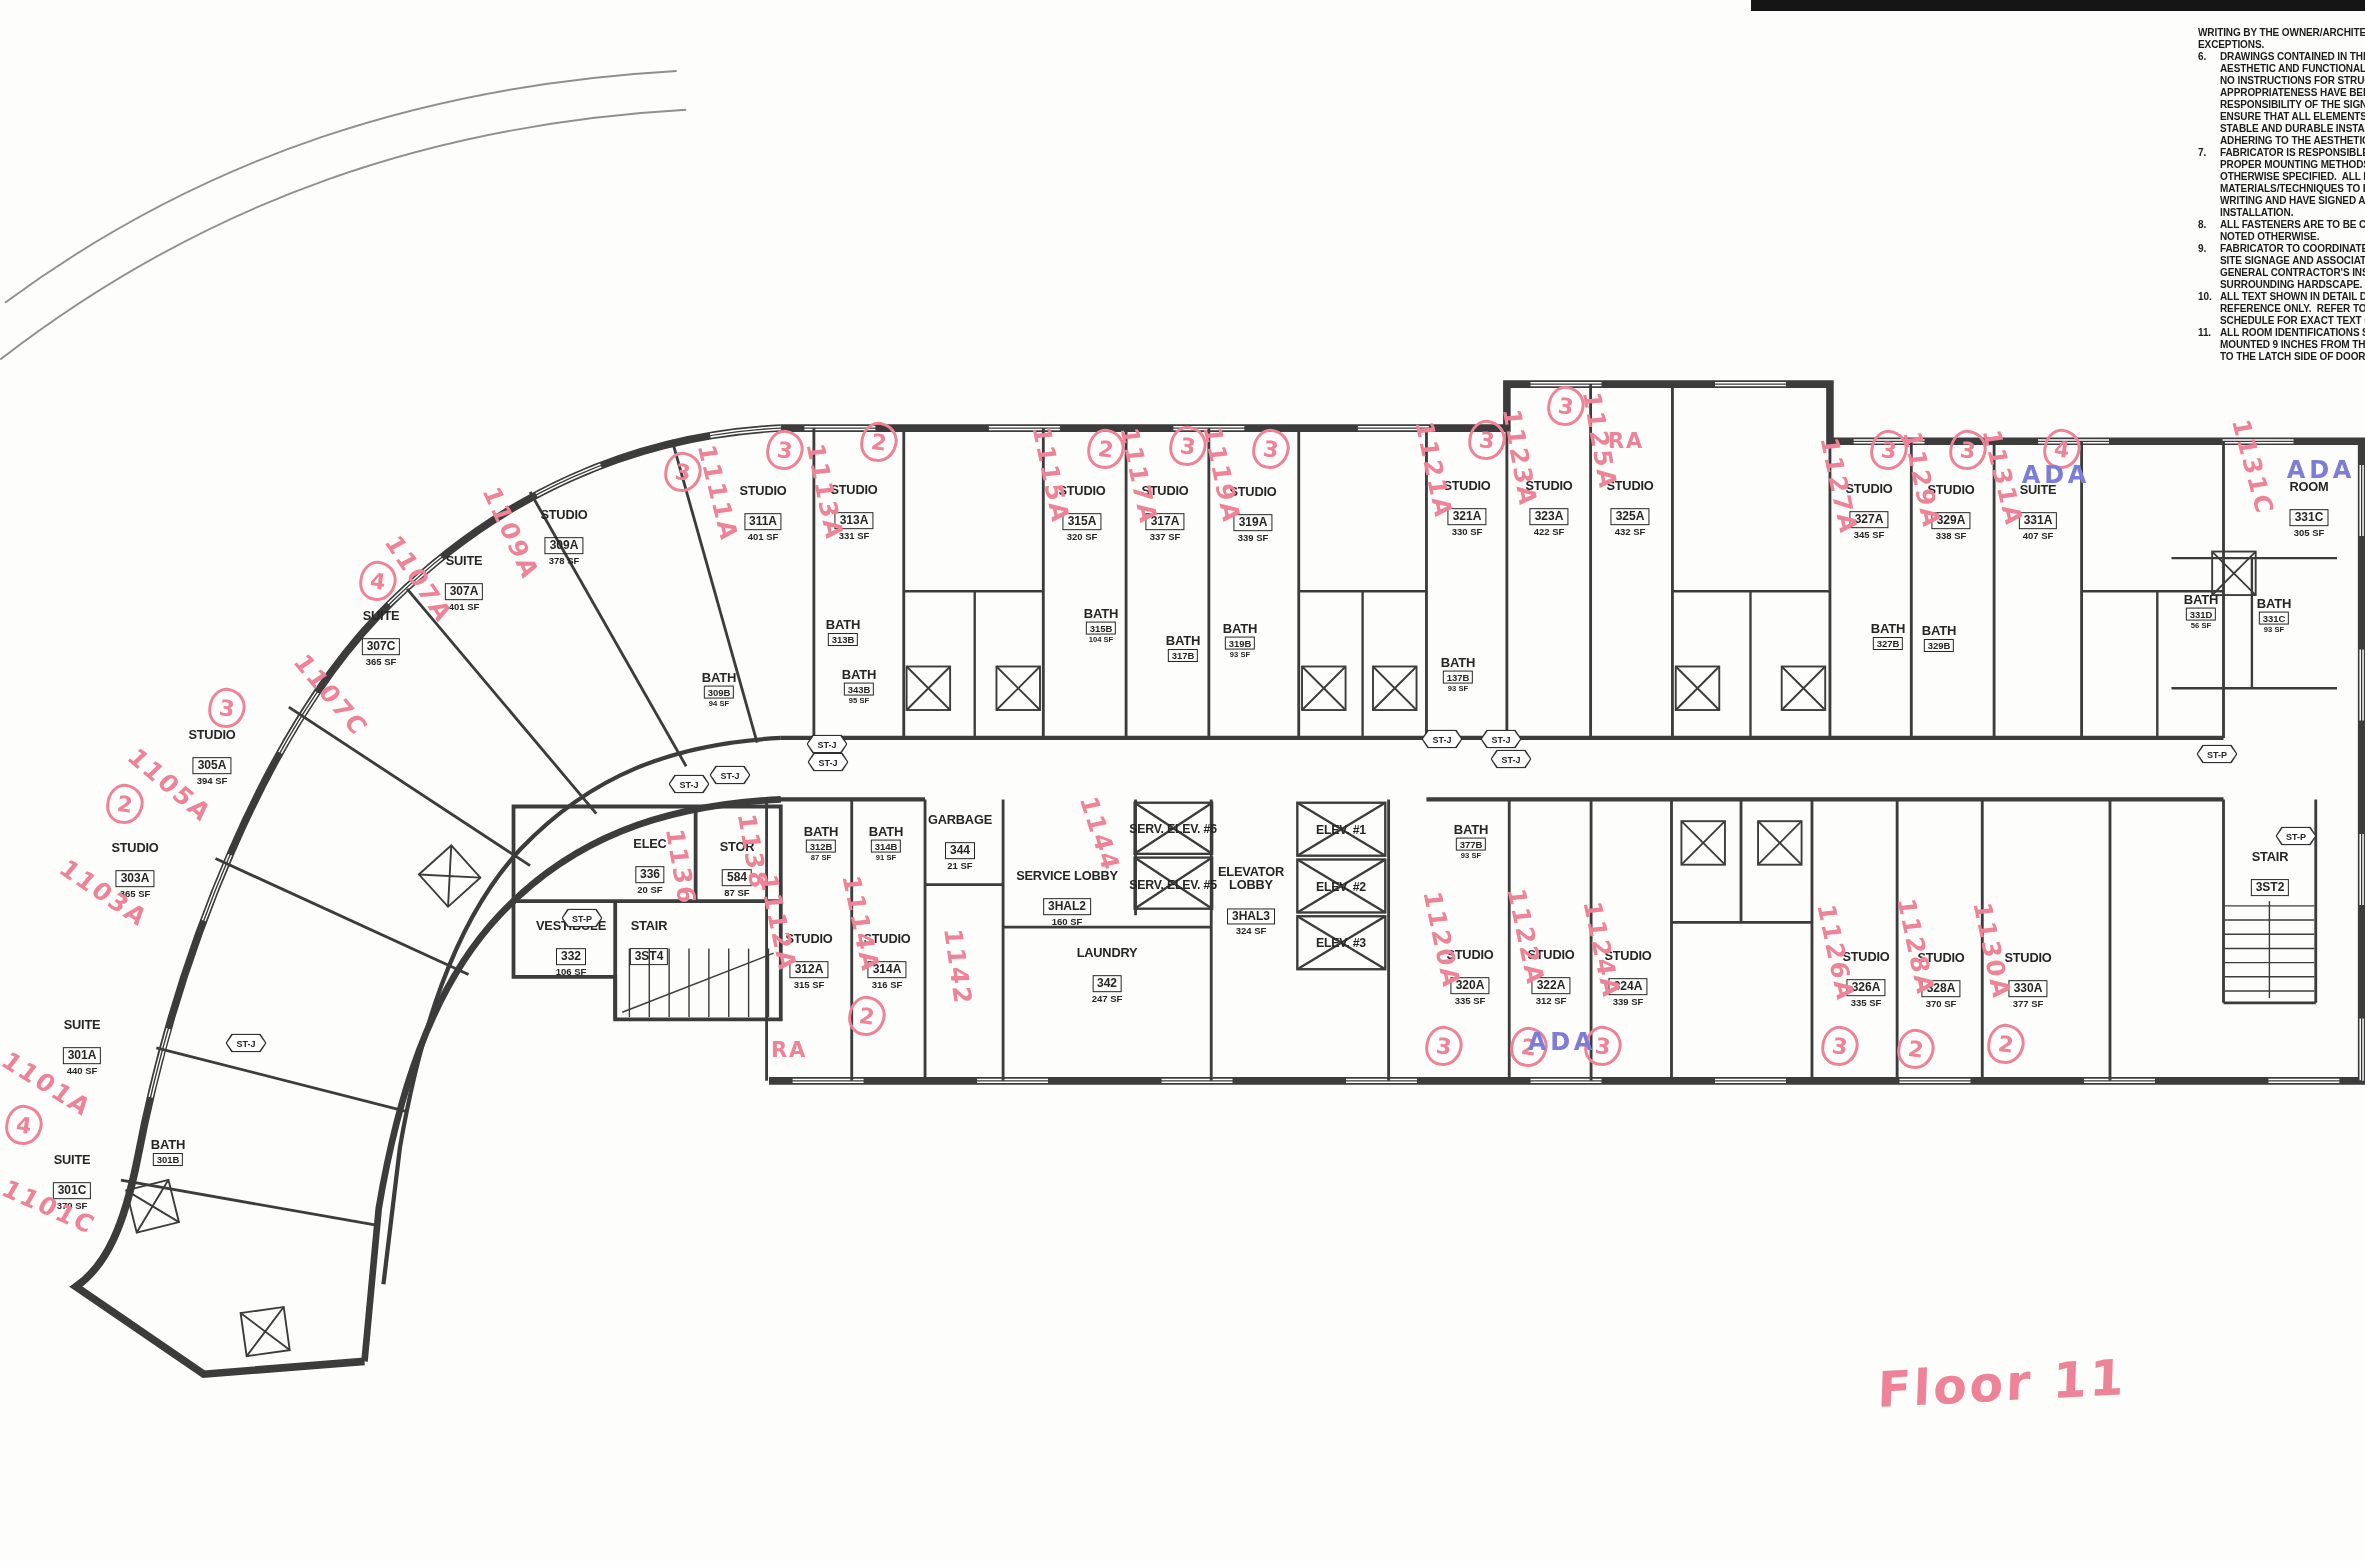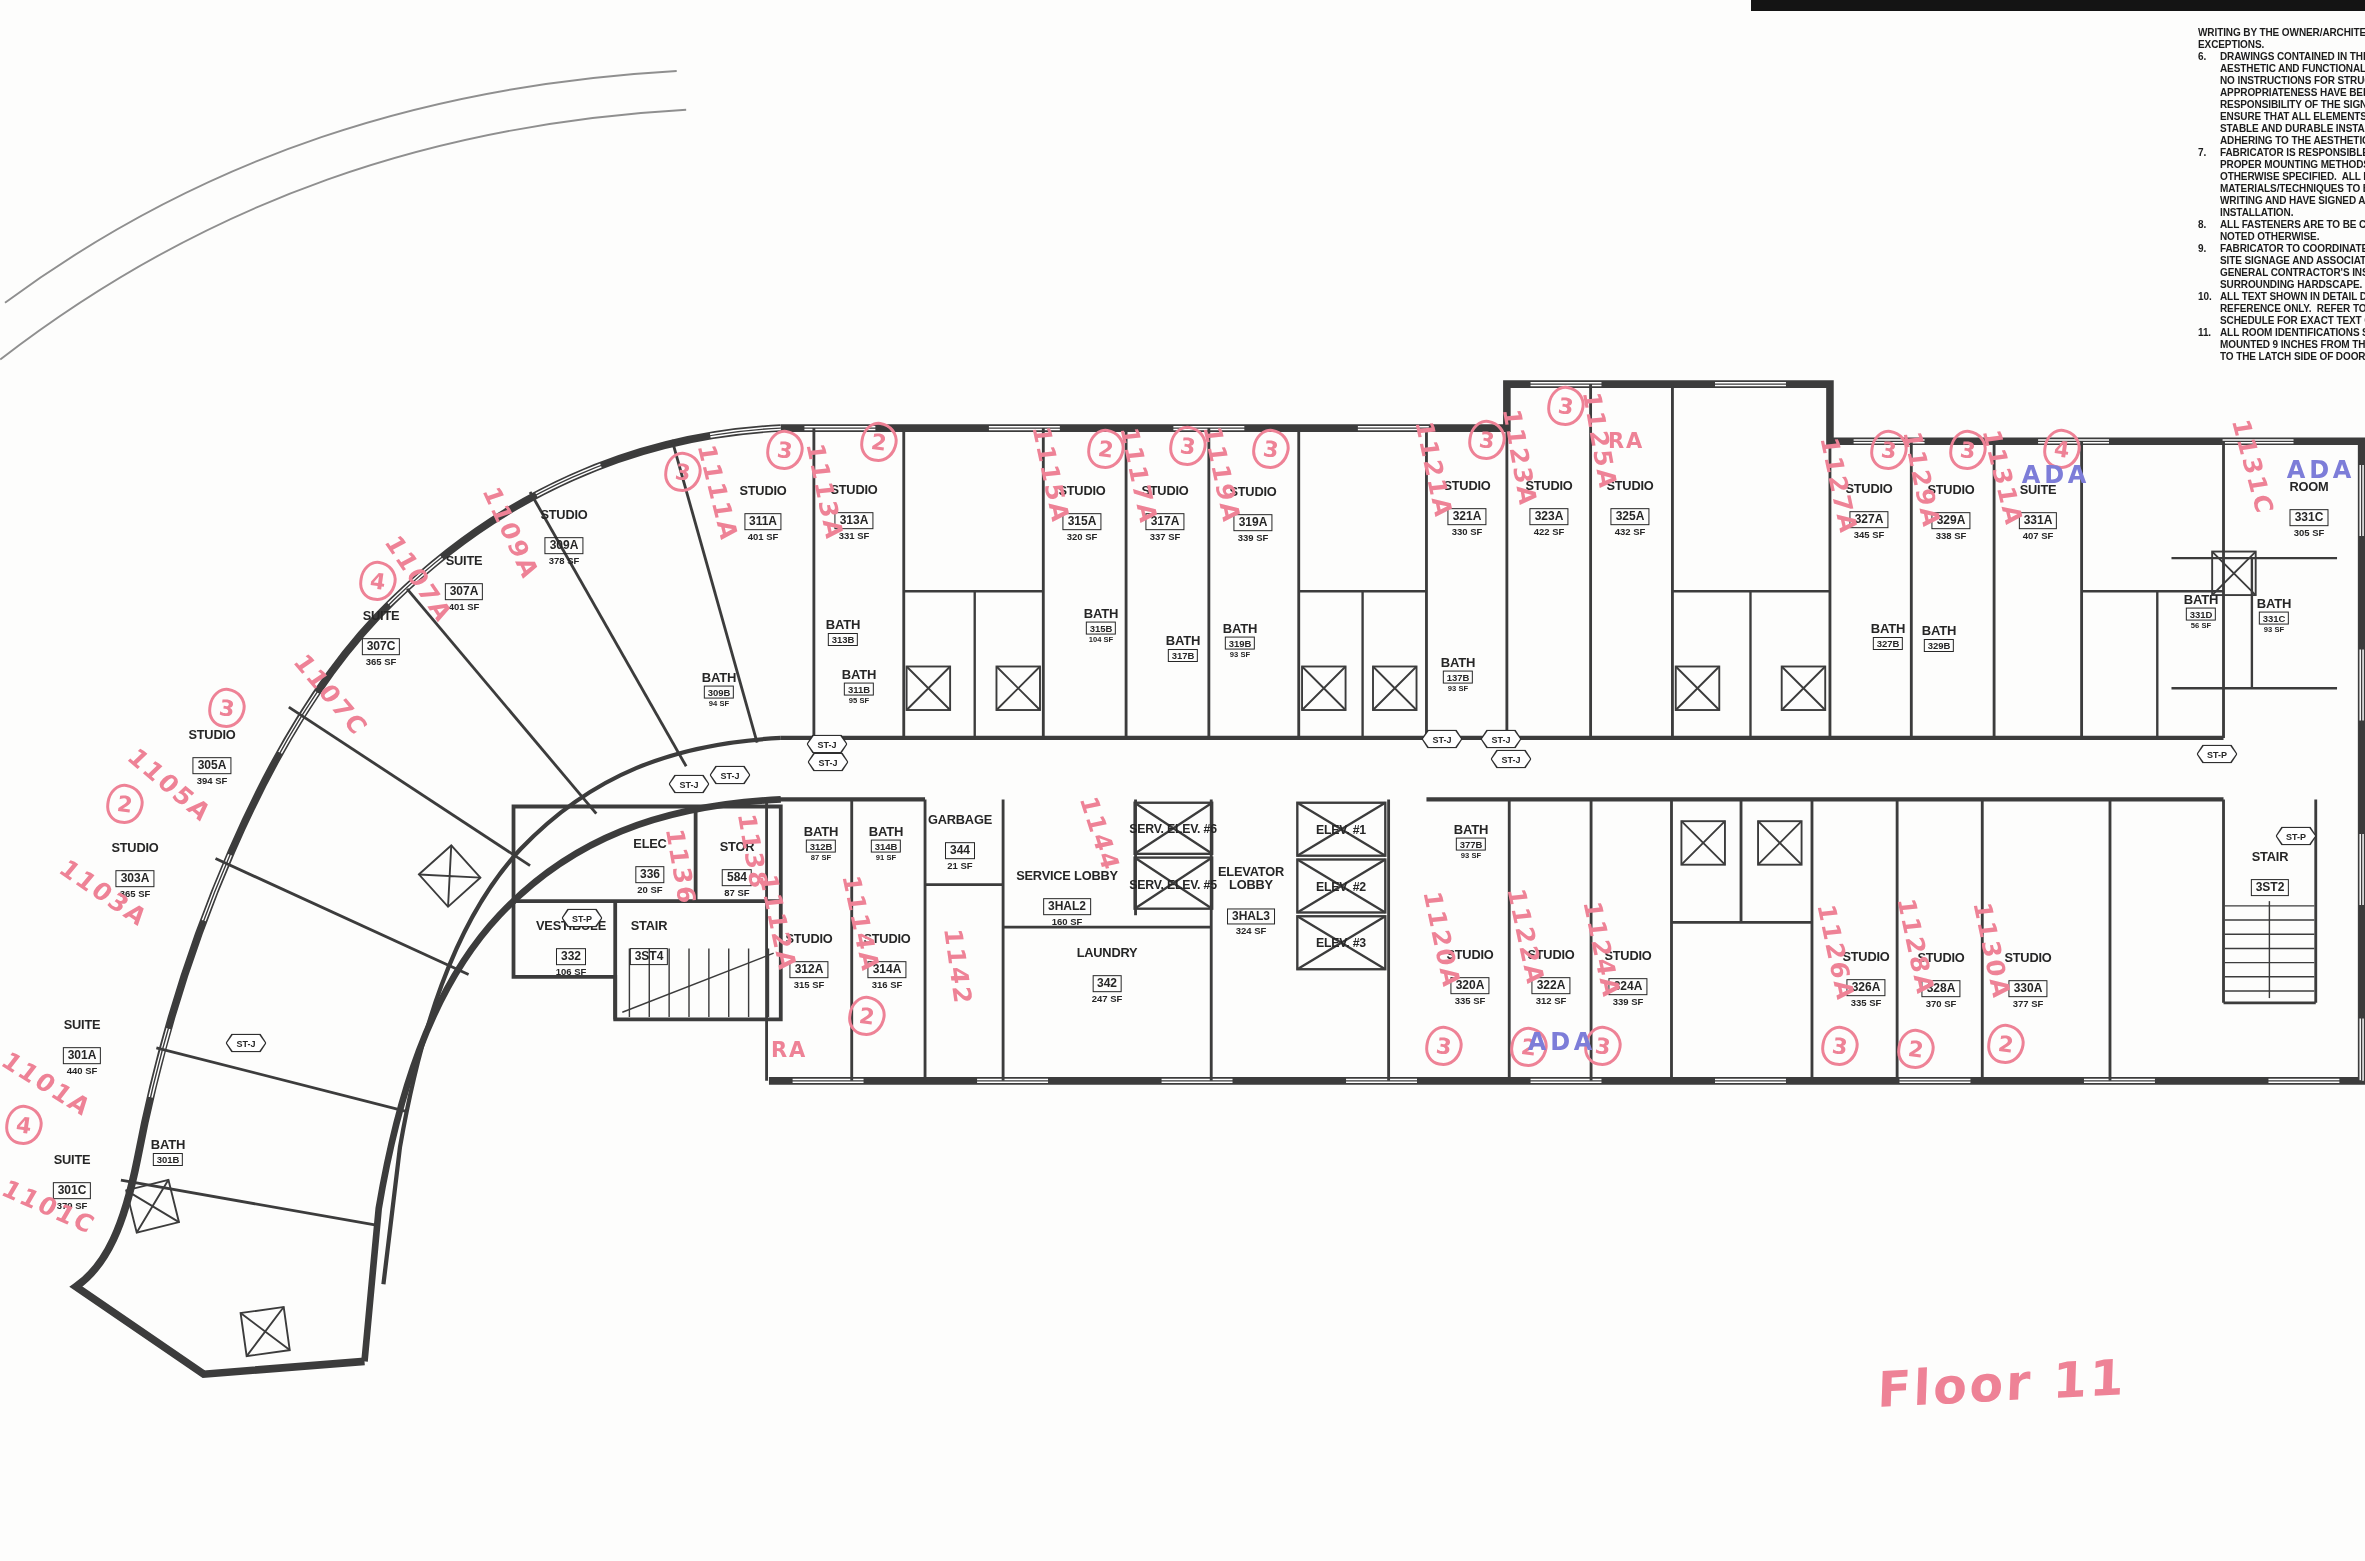--- a/index.html
+++ b/index.html
@@ -236,21 +236,21 @@
     <div class="plabel" style="left: 737px; top: 869px; transform: translate(-50%, -50%);"><div class="t">STOR</div><div><span class="n">584</span></div><div class="a">87 SF</div></div>
     <div class="plabel" style="left: 960px; top: 842px; transform: translate(-50%, -50%);"><div class="t">GARBAGE</div><div><span class="n">344</span></div><div class="a">21 SF</div></div>
     <div class="plabel" style="left: 1067px; top: 898px; transform: translate(-50%, -50%);"><div class="t">SERVICE LOBBY</div><div><span class="n">3HAL2</span></div><div class="a">160 SF</div></div>
     <div class="plabel" style="left: 1107px; top: 975px; transform: translate(-50%, -50%);"><div class="t">LAUNDRY</div><div><span class="n">342</span></div><div class="a">247 SF</div></div>
     <div class="plabel" style="left: 1251px; top: 901px; transform: translate(-50%, -50%);"><div class="t">ELEVATOR
 LOBBY</div><div><span class="n">3HAL3</span></div><div class="a">324 SF</div></div>
     <div class="plabel" style="left: 2270px; top: 873px; transform: translate(-50%, -50%);"><div class="t">STAIR</div><div><span class="n">3ST2</span></div></div>
     <div class="plabel small" style="left: 168px; top: 1152px; transform: translate(-50%, -50%);"><div class="t">BATH</div><div><span class="n">301B</span></div></div>
     <div class="plabel small" style="left: 719px; top: 689px; transform: translate(-50%, -50%);"><div class="t">BATH</div><div><span class="n">309B</span></div><div class="a">94 SF</div></div>
     <div class="plabel small" style="left: 843px; top: 632px; transform: translate(-50%, -50%);"><div class="t">BATH</div><div><span class="n">313B</span></div></div>
-    <div class="plabel small" style="left: 859px; top: 686px; transform: translate(-50%, -50%);"><div class="t">BATH</div><div><span class="n">311B</span></div><div class="a">95 SF</div></div>
+    <div class="plabel small" style="left: 859px; top: 686px; transform: translate(-50%, -50%);"><div class="t">BATH</div><div><span class="n">343B</span></div><div class="a">95 SF</div></div>
     <div class="plabel small" style="left: 1101px; top: 625px; transform: translate(-50%, -50%);"><div class="t">BATH</div><div><span class="n">315B</span></div><div class="a">104 SF</div></div>
     <div class="plabel small" style="left: 1183px; top: 648px; transform: translate(-50%, -50%);"><div class="t">BATH</div><div><span class="n">317B</span></div></div>
     <div class="plabel small" style="left: 1240px; top: 640px; transform: translate(-50%, -50%);"><div class="t">BATH</div><div><span class="n">319B</span></div><div class="a">93 SF</div></div>
     <div class="plabel small" style="left: 1458px; top: 674px; transform: translate(-50%, -50%);"><div class="t">BATH</div><div><span class="n">137B</span></div><div class="a">93 SF</div></div>
     <div class="plabel small" style="left: 821px; top: 843px; transform: translate(-50%, -50%);"><div class="t">BATH</div><div><span class="n">312B</span></div><div class="a">87 SF</div></div>
     <div class="plabel small" style="left: 886px; top: 843px; transform: translate(-50%, -50%);"><div class="t">BATH</div><div><span class="n">314B</span></div><div class="a">91 SF</div></div>
     <div class="plabel small" style="left: 1471px; top: 841px; transform: translate(-50%, -50%);"><div class="t">BATH</div><div><span class="n">377B</span></div><div class="a">93 SF</div></div>
     <div class="plabel small" style="left: 1888px; top: 636px; transform: translate(-50%, -50%);"><div class="t">BATH</div><div><span class="n">327B</span></div></div>
     <div class="plabel small" style="left: 1939px; top: 638px; transform: translate(-50%, -50%);"><div class="t">BATH</div><div><span class="n">329B</span></div></div>
     <div class="plabel small" style="left: 2274px; top: 615px; transform: translate(-50%, -50%);"><div class="t">BATH</div><div><span class="n">331C</span></div><div class="a">93 SF</div></div>

